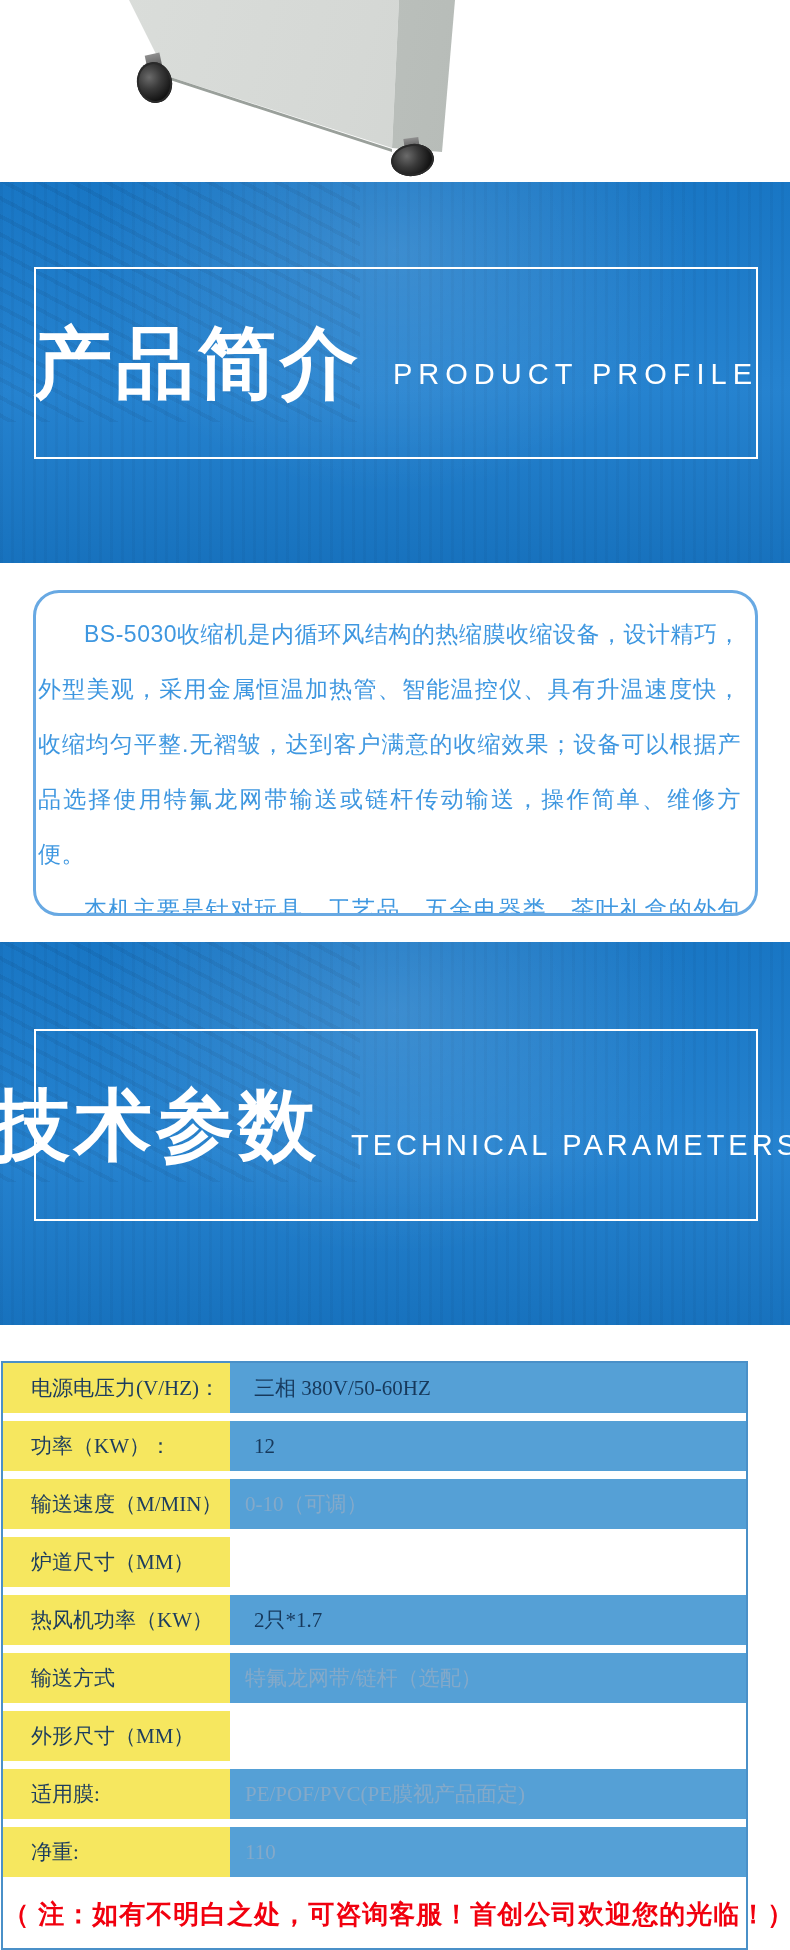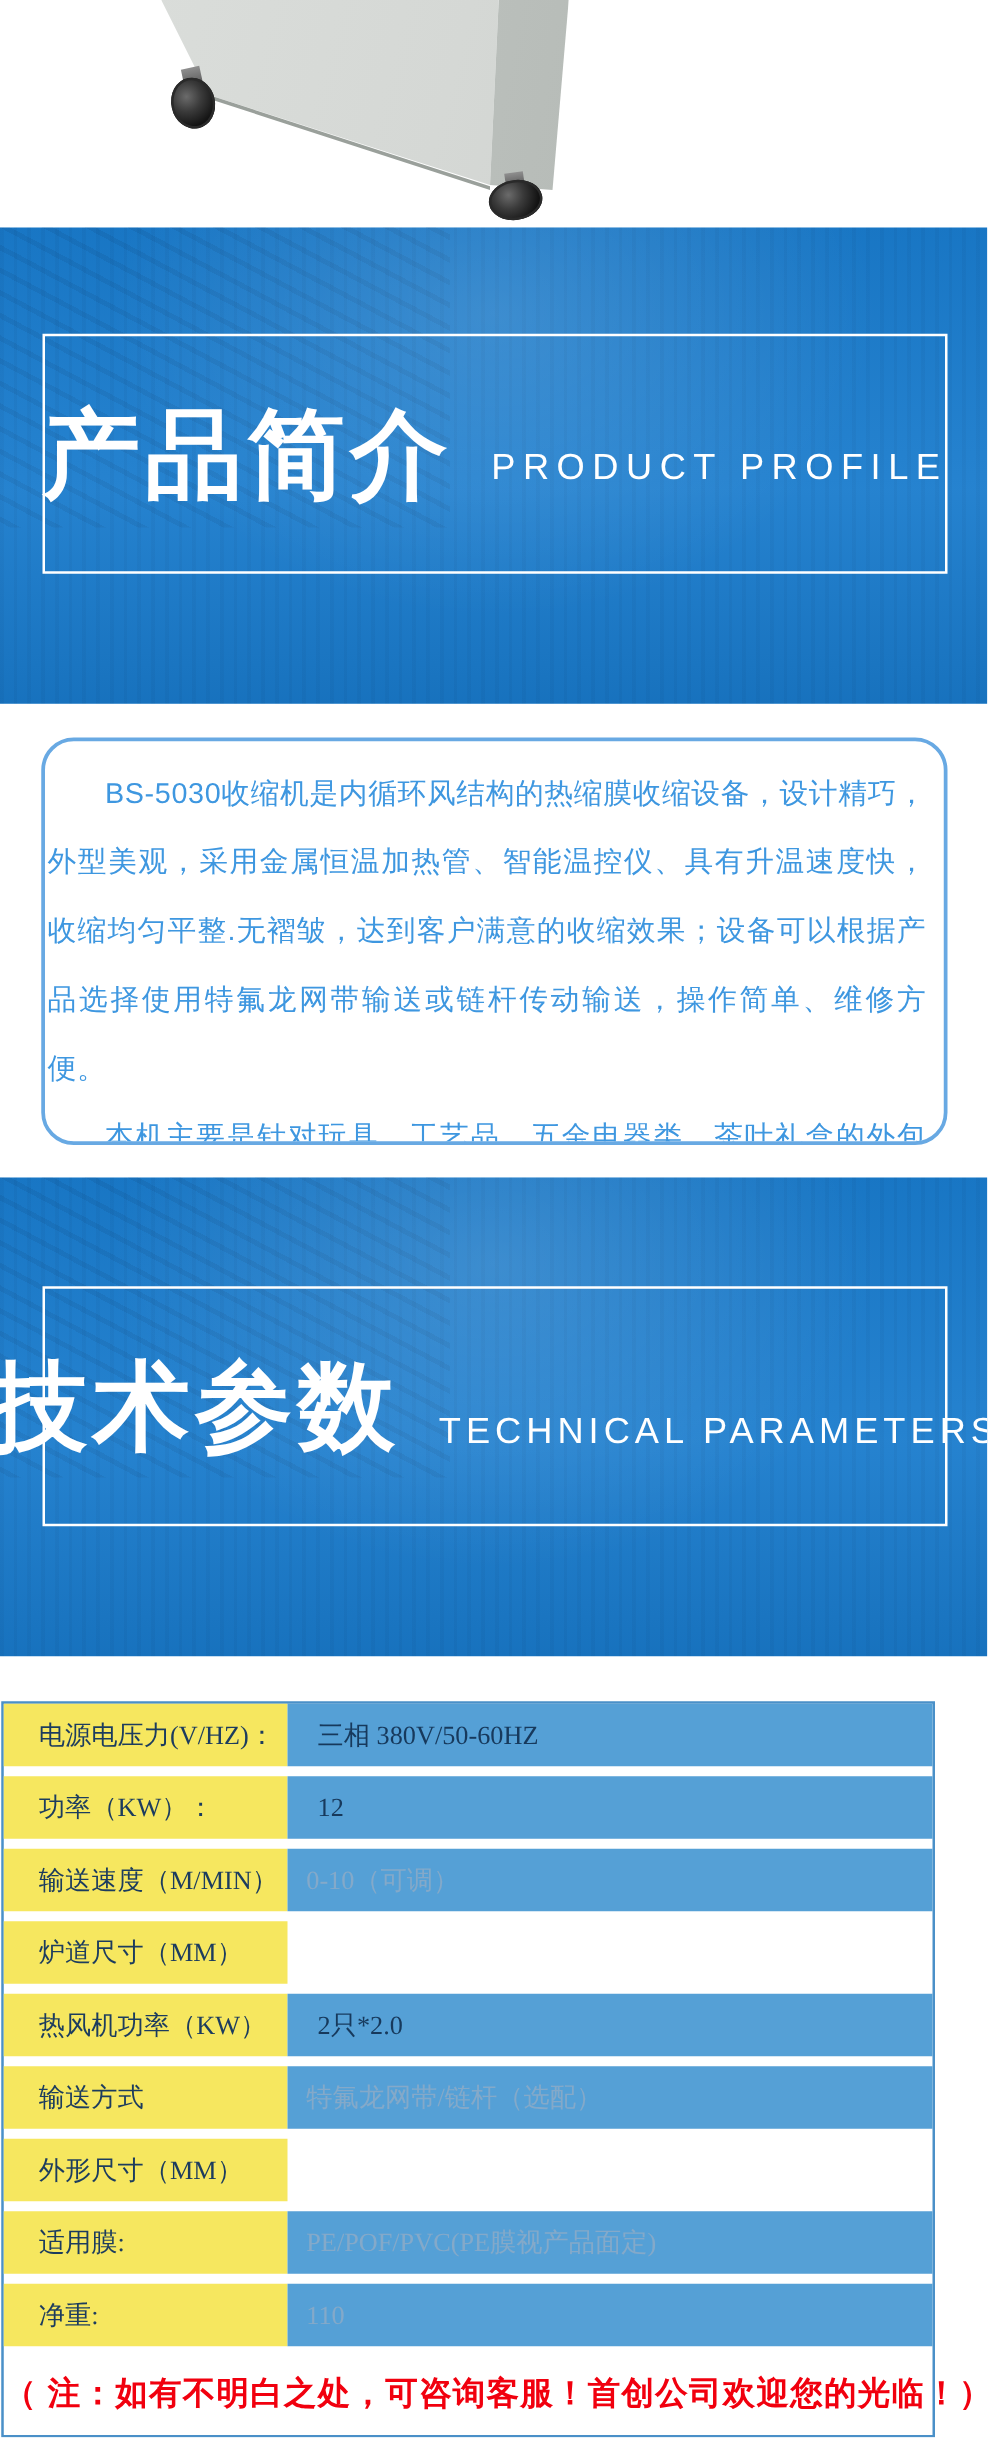--- a/index.html
+++ b/index.html
@@ -153,21 +153,21 @@
         </div>
         <div class="spec-row">
           <div class="spec-cell-label">输送速度（M/MIN）</div>
           <div class="spec-cell-value muted">0-10（可调）</div>
         </div>
         <div class="spec-row">
           <div class="spec-cell-label">炉道尺寸（MM）</div>
         </div>
         <div class="spec-row">
           <div class="spec-cell-label">热风机功率（KW）</div>
-          <div class="spec-cell-value">2只*2.0</div>
+          <div class="spec-cell-value">2只*1.7</div>
         </div>
         <div class="spec-row">
           <div class="spec-cell-label">输送方式</div>
           <div class="spec-cell-value muted">特氟龙网带/链杆（选配）</div>
         </div>
         <div class="spec-row">
           <div class="spec-cell-label">外形尺寸（MM）</div>
         </div>
         <div class="spec-row">
           <div class="spec-cell-label">适用膜:</div>

